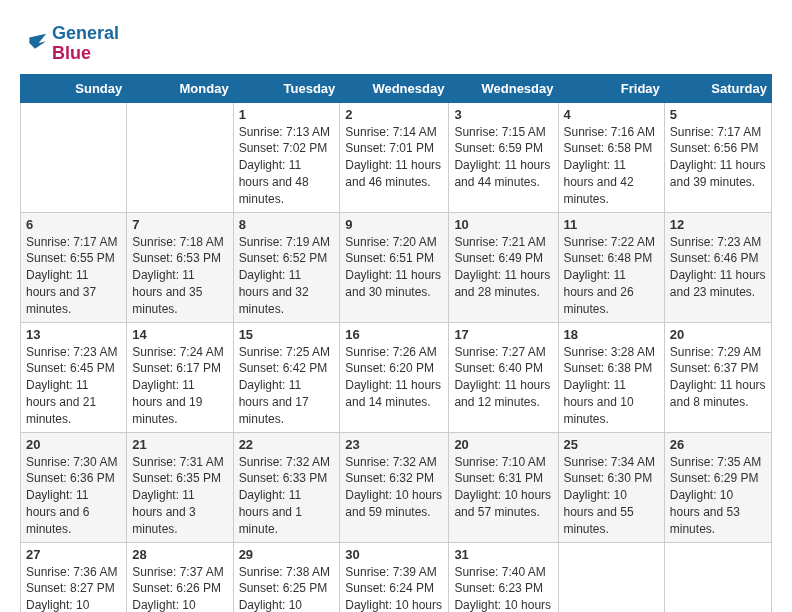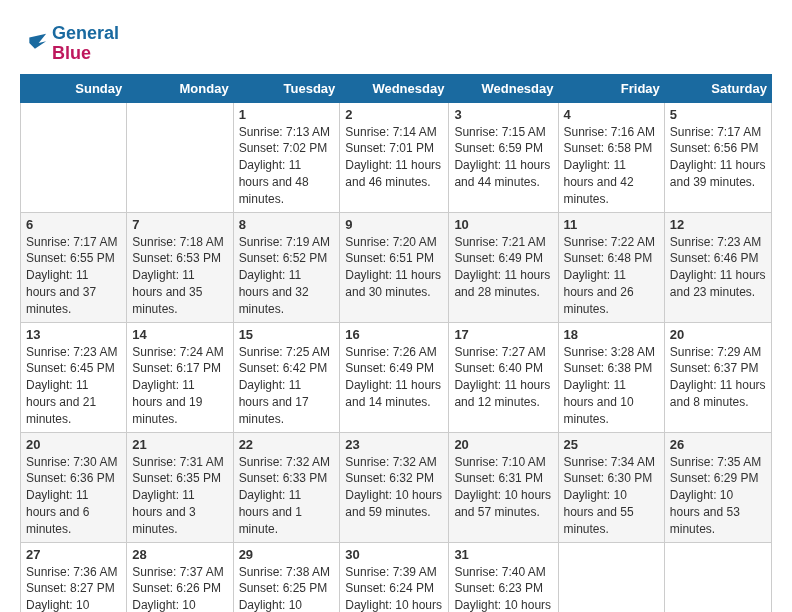--- a/index.html
+++ b/index.html
@@ -161,21 +161,21 @@
           </td>
           <td>
             <span class="day-num">15</span>
             <div class="day-info">Sunrise: 7:25 AM
 Sunset: 6:42 PM
 Daylight: 11 hours and 17 minutes.</div>
           </td>
           <td>
             <span class="day-num">16</span>
             <div class="day-info">Sunrise: 7:26 AM
-Sunset: 6:49 PM
+Sunset: 6:20 PM
 Daylight: 11 hours and 14 minutes.</div>
           </td>
           <td>
             <span class="day-num">17</span>
             <div class="day-info">Sunrise: 7:27 AM
 Sunset: 6:40 PM
 Daylight: 11 hours and 12 minutes.</div>
           </td>
           <td>
             <span class="day-num">18</span>

